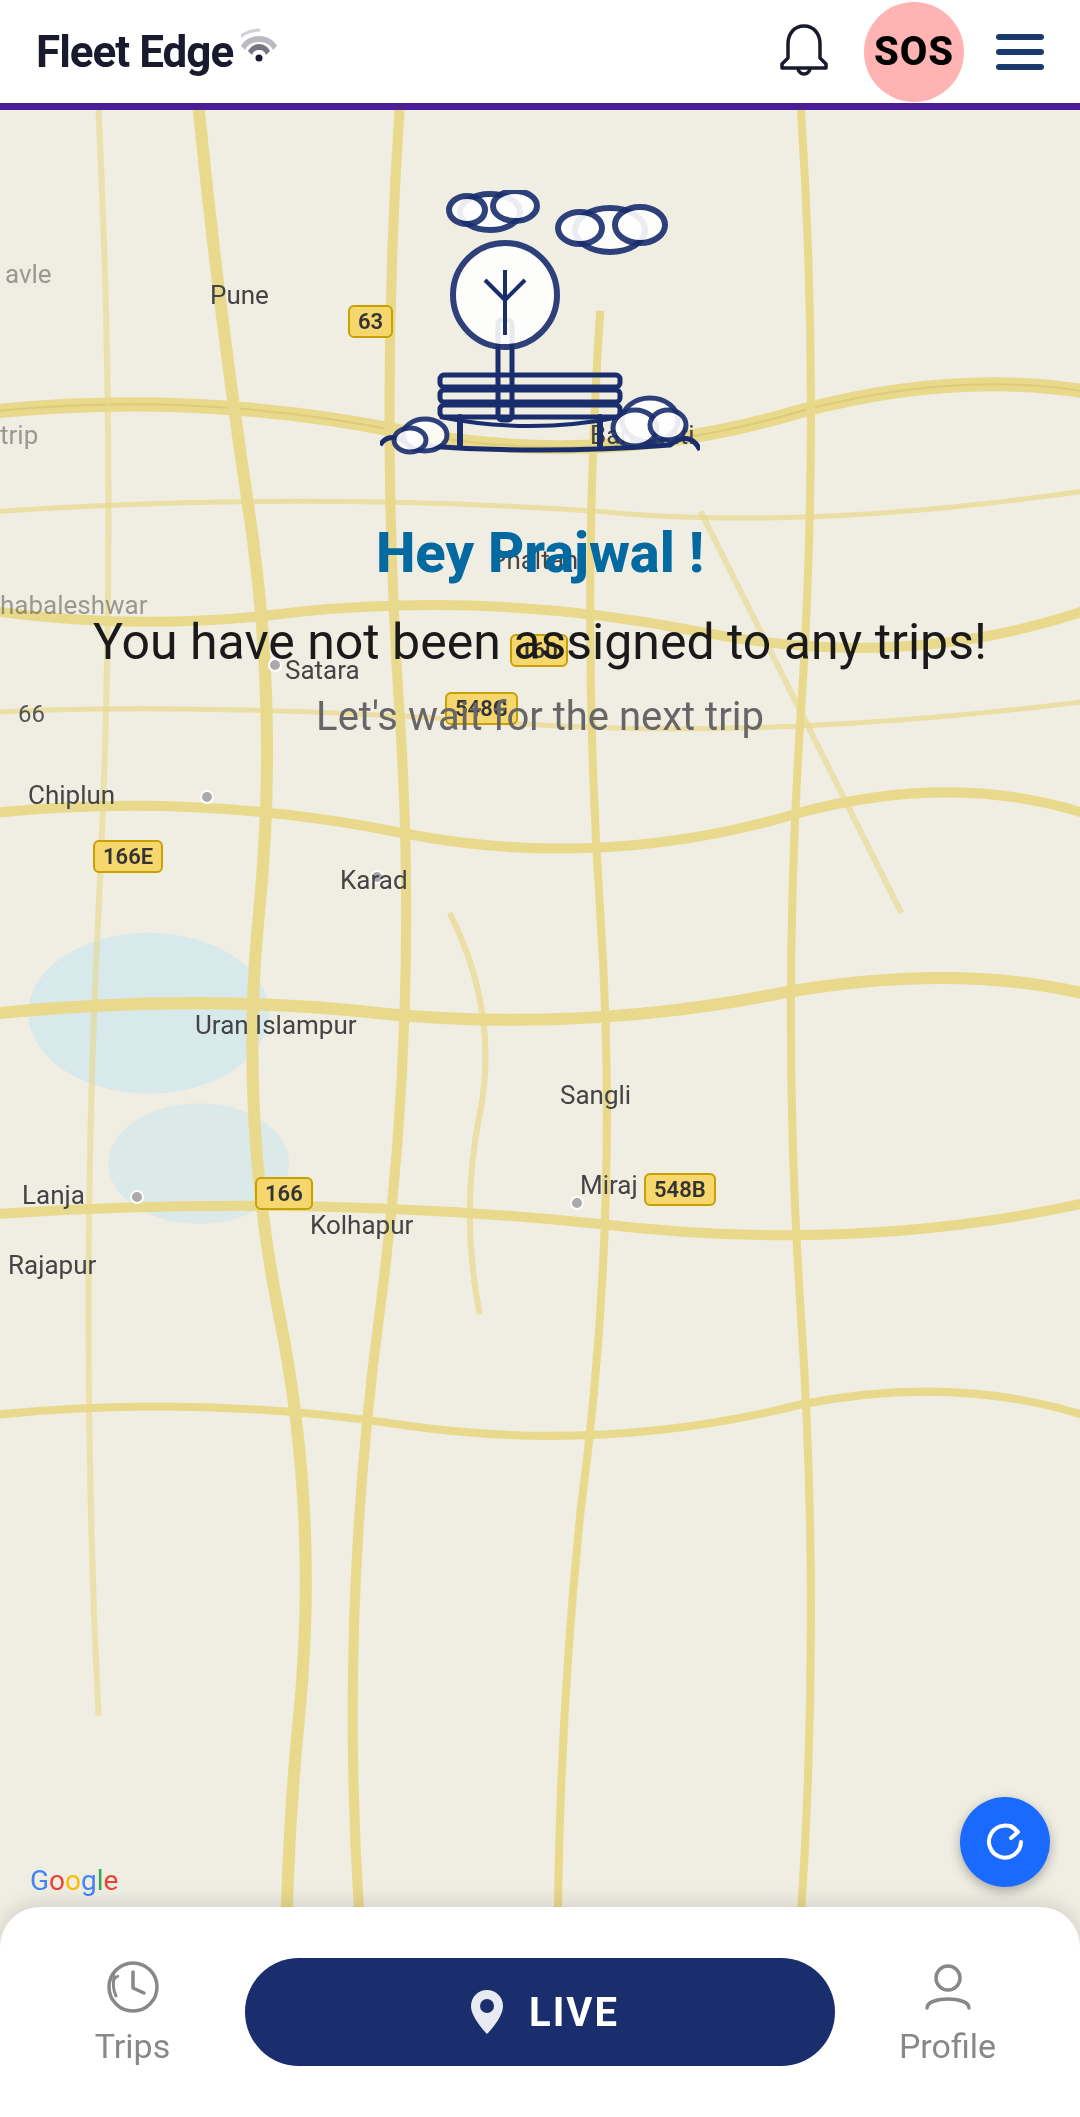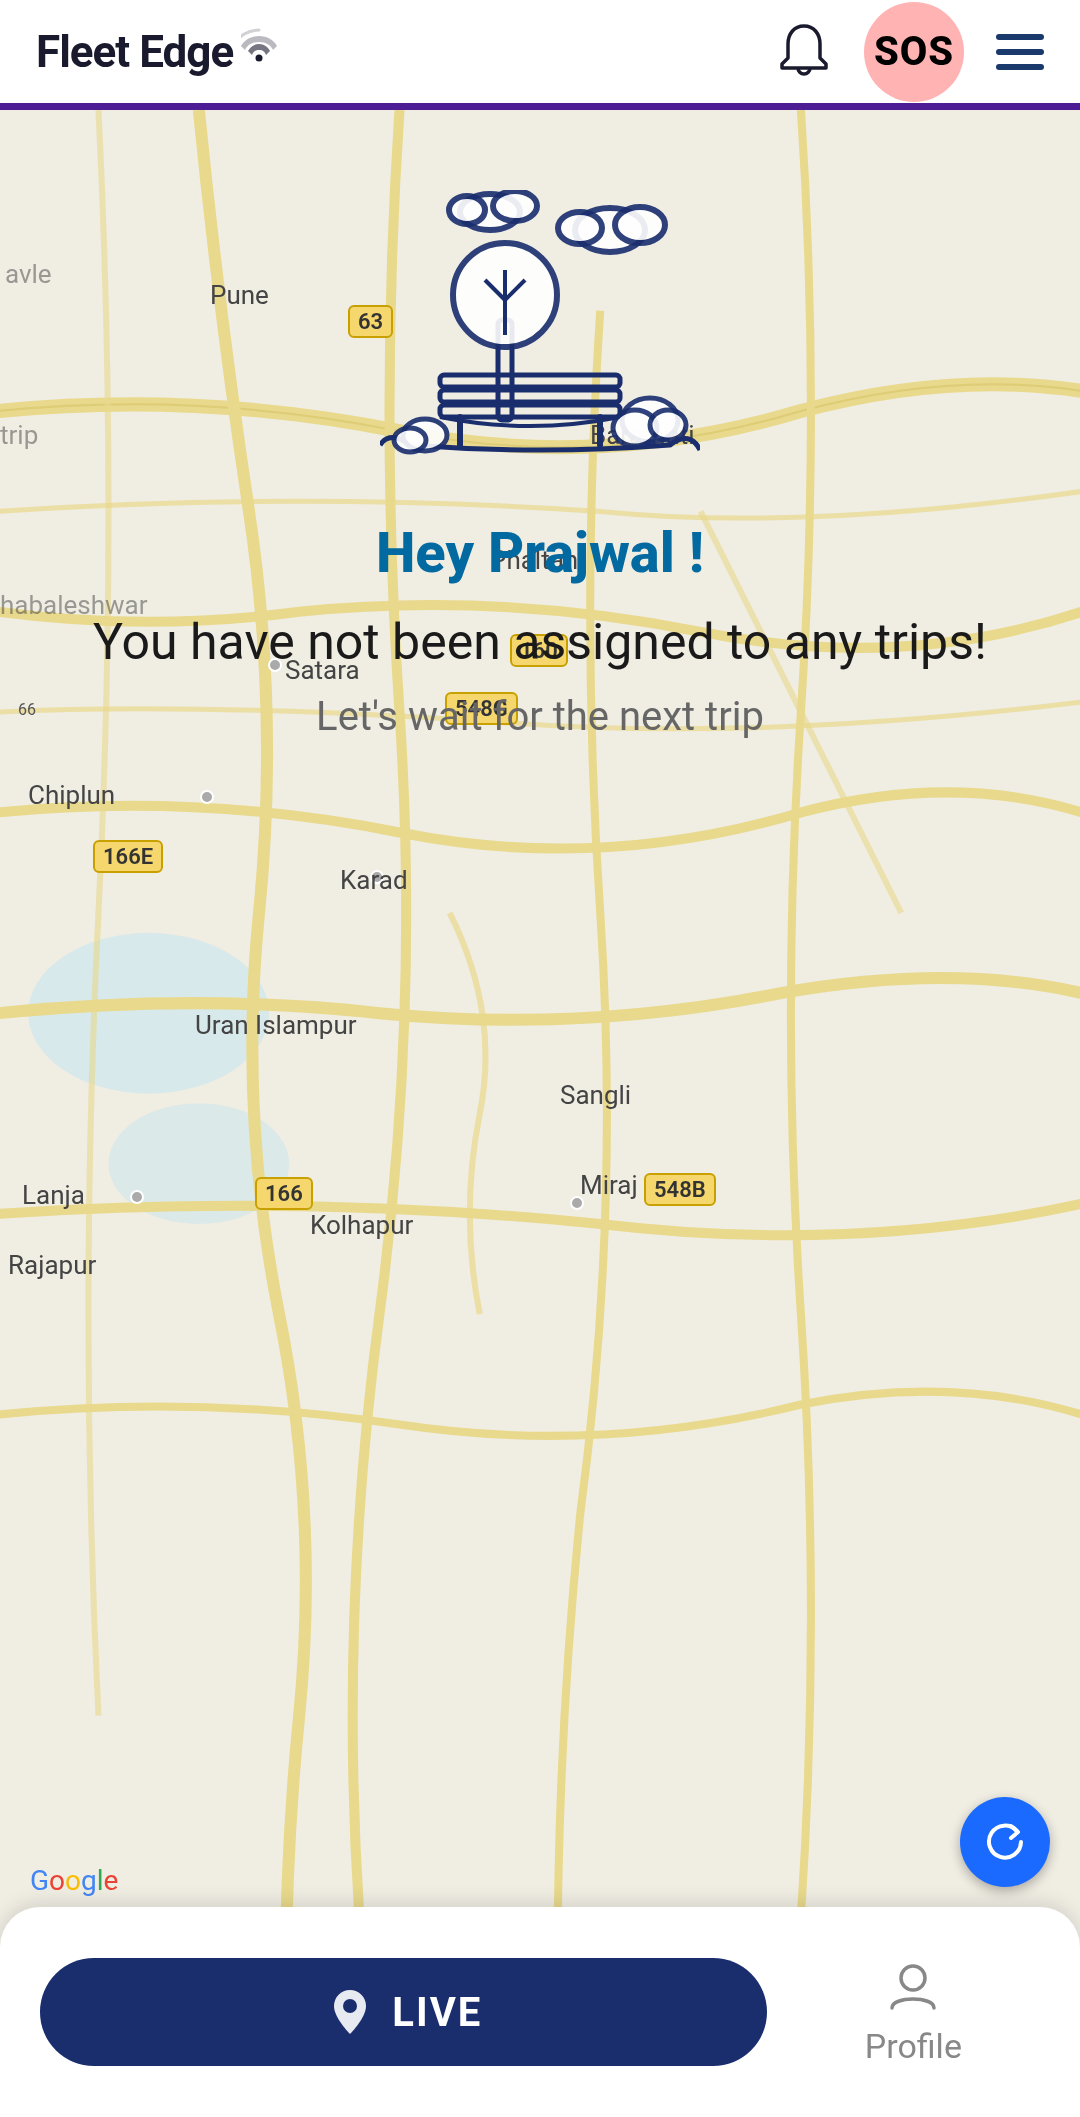--- a/index.html
+++ b/index.html
@@ -330,21 +330,21 @@
   <div class="map-label" style="top:170px;left:210px;">Pune</div>
   <div class="map-label" style="top:120px;left:5px;opacity:0.5;margin-top:29px;">avle</div>
   <div class="map-label" style="top:310px;left:0px;opacity:0.5;">trip</div>
   <div class="map-label" style="top:310px;left:590px;">Baramati</div>
   <div class="map-label" style="top:435px;left:490px;">Phaltan</div>
   <div class="map-label" style="top:480px;left:0px;opacity:0.5;">habaleshwar</div>
   <div class="map-dot" style="top:548px;left:268px;"></div>
   <div class="map-label" style="top:545px;left:285px;">Satara</div>
   <div class="map-label" style="top:670px;left:28px;">Chiplun</div>
   <div class="map-dot" style="top:680px;left:200px;"></div>
-  <div class="map-label" style="top:590px;left:18px;font-size:16px;color:#555;">66</div>
+  <div class="map-label" style="top:590px;left:18px;font-size:24px;color:#555;">66</div>
   <div class="map-dot" style="top:760px;left:370px;"></div>
   <div class="map-label" style="top:755px;left:340px;">Karad</div>
   <div class="map-label" style="top:900px;left:195px;">Uran Islampur</div>
   <div class="map-label" style="top:970px;left:560px;">Sangli</div>
   <div class="map-label" style="top:1070px;left:22px;">Lanja</div>
   <div class="map-dot" style="top:1080px;left:130px;"></div>
   <div class="map-label" style="top:1140px;left:8px;">Rajapur</div>
   <div class="map-label" style="top:1100px;left:310px;">Kolhapur</div>
   <div class="map-dot" style="top:1086px;left:570px;"></div>
   <div class="map-label" style="top:1060px;left:580px;">Miraj</div>
@@ -410,20 +410,30 @@
     </svg>
   </div>
 
   <div class="google-brand">
     <span class="google-g">G</span><span class="google-o1">o</span><span class="google-o2">o</span><span class="google-g2">g</span><span class="google-l">l</span><span class="google-e">e</span>
   </div>
 </div>
 
 <div class="bottom-nav">
 
+  <div class="nav-item">
+    <svg width="58" height="58" viewBox="0 0 58 58">
+      <circle cx="29" cy="29" r="24" fill="none" stroke="#888" stroke-width="3.5"></circle>
+      <path d="M29 14 L29 30 L40 35" stroke="#888" stroke-width="3.5" stroke-linecap="round" stroke-linejoin="round" fill="none"></path>
+
+      <path d="M10,20 Q8,29 12,38" fill="none" stroke="#888" stroke-width="3" stroke-linecap="round"></path>
+      <path d="M10,16 L10,21 L14,18" fill="none" stroke="#888" stroke-width="2.5" stroke-linecap="round" stroke-linejoin="round"></path>
+    </svg>
+    <span class="nav-label">Trips</span>
+  </div>
 
   <div class="nav-live-button">
     <svg width="52" height="52" viewBox="0 0 52 52">
       <path d="M26 4 C17 4 10 11 10 20 C10 32 26 48 26 48 C26 48 42 32 42 20 C42 11 35 4 26 4Z" fill="white" opacity="0.9"></path>
       <circle cx="26" cy="20" r="7" fill="#1a2e6e"></circle>
     </svg>
     <span class="nav-live-label">LIVE</span>
   </div>
 
   <div class="nav-item">

